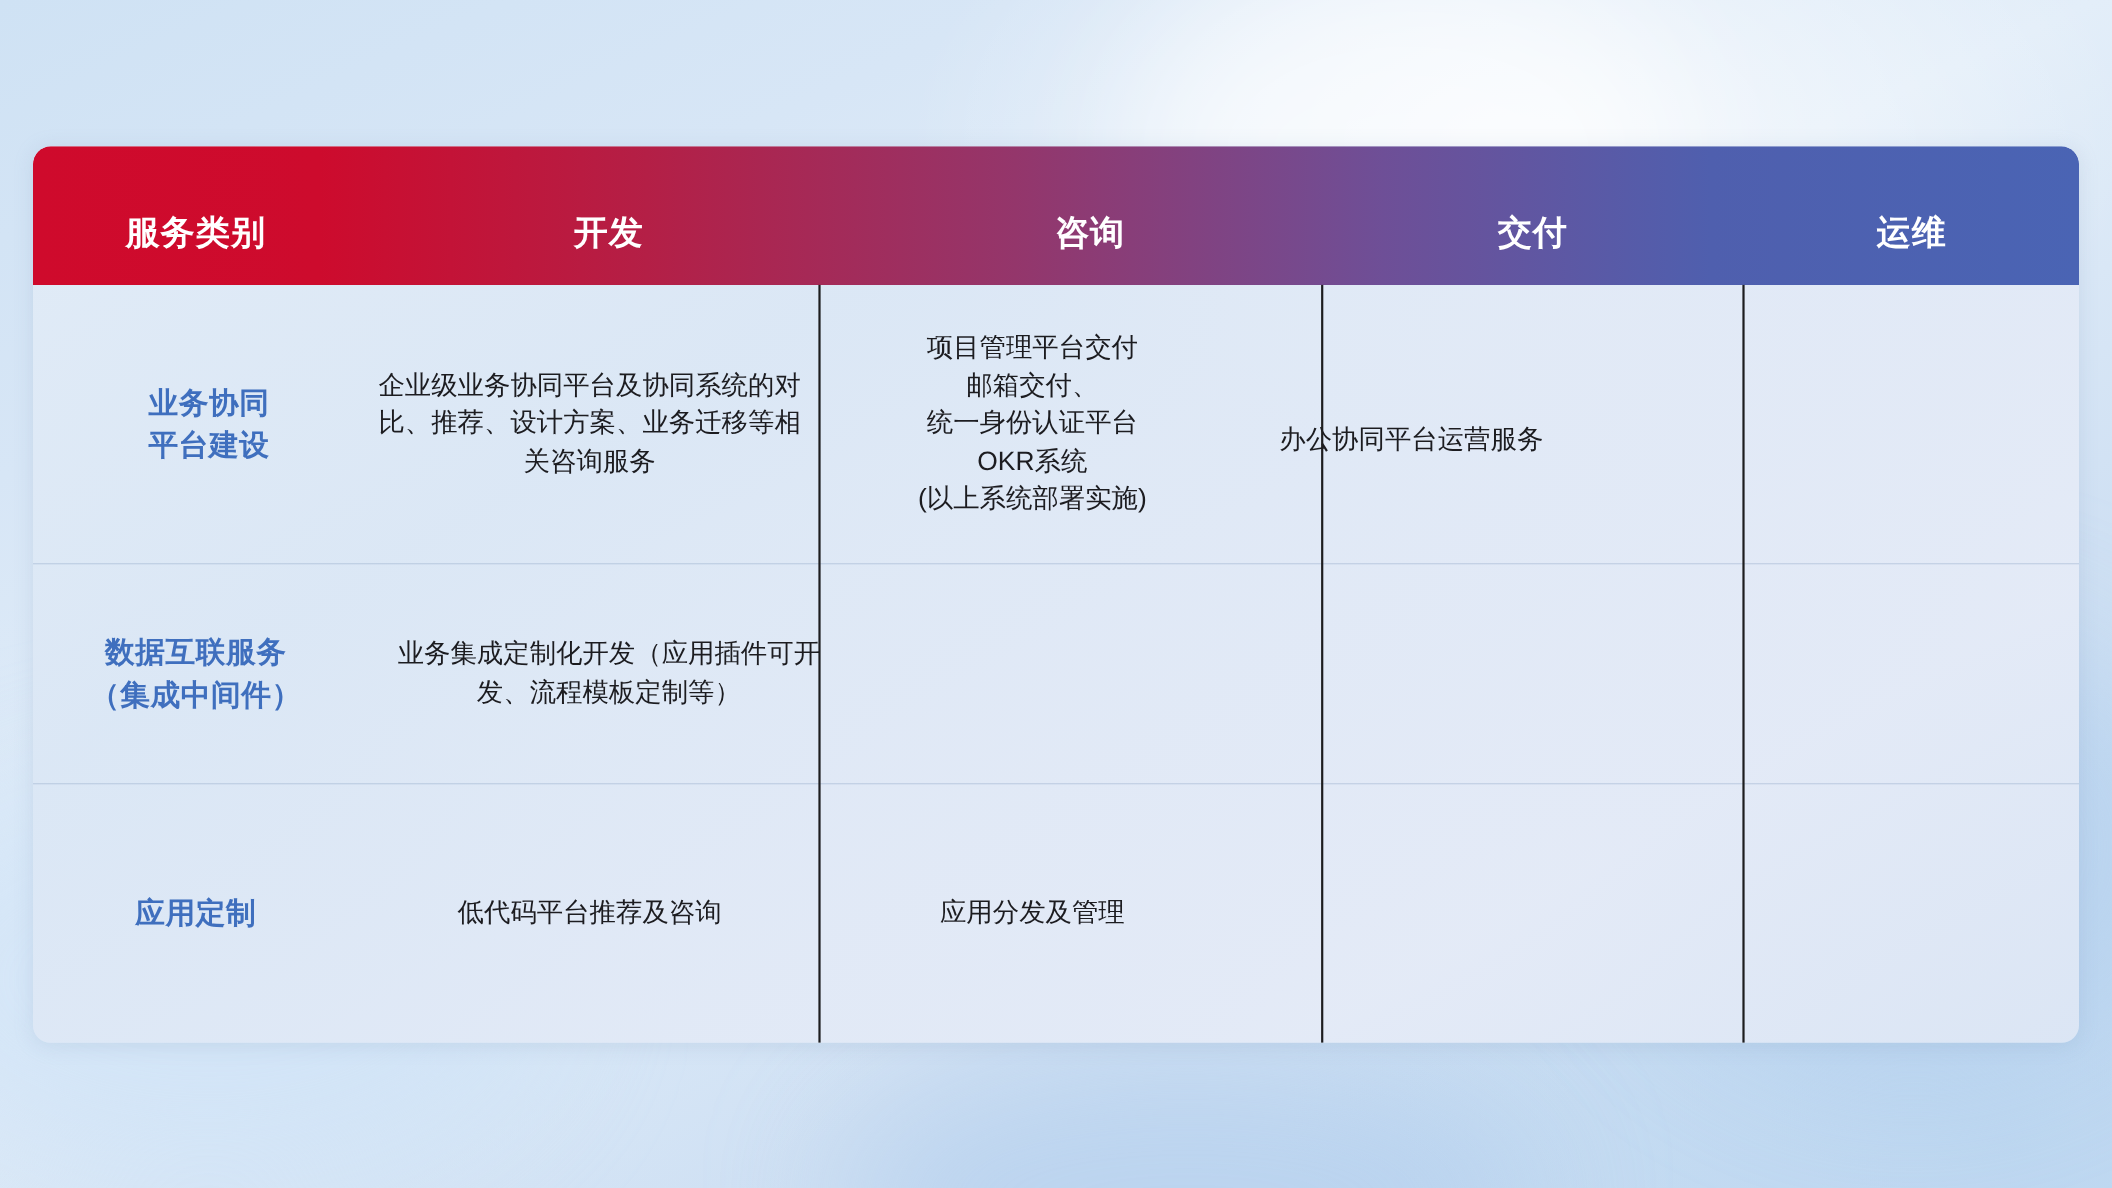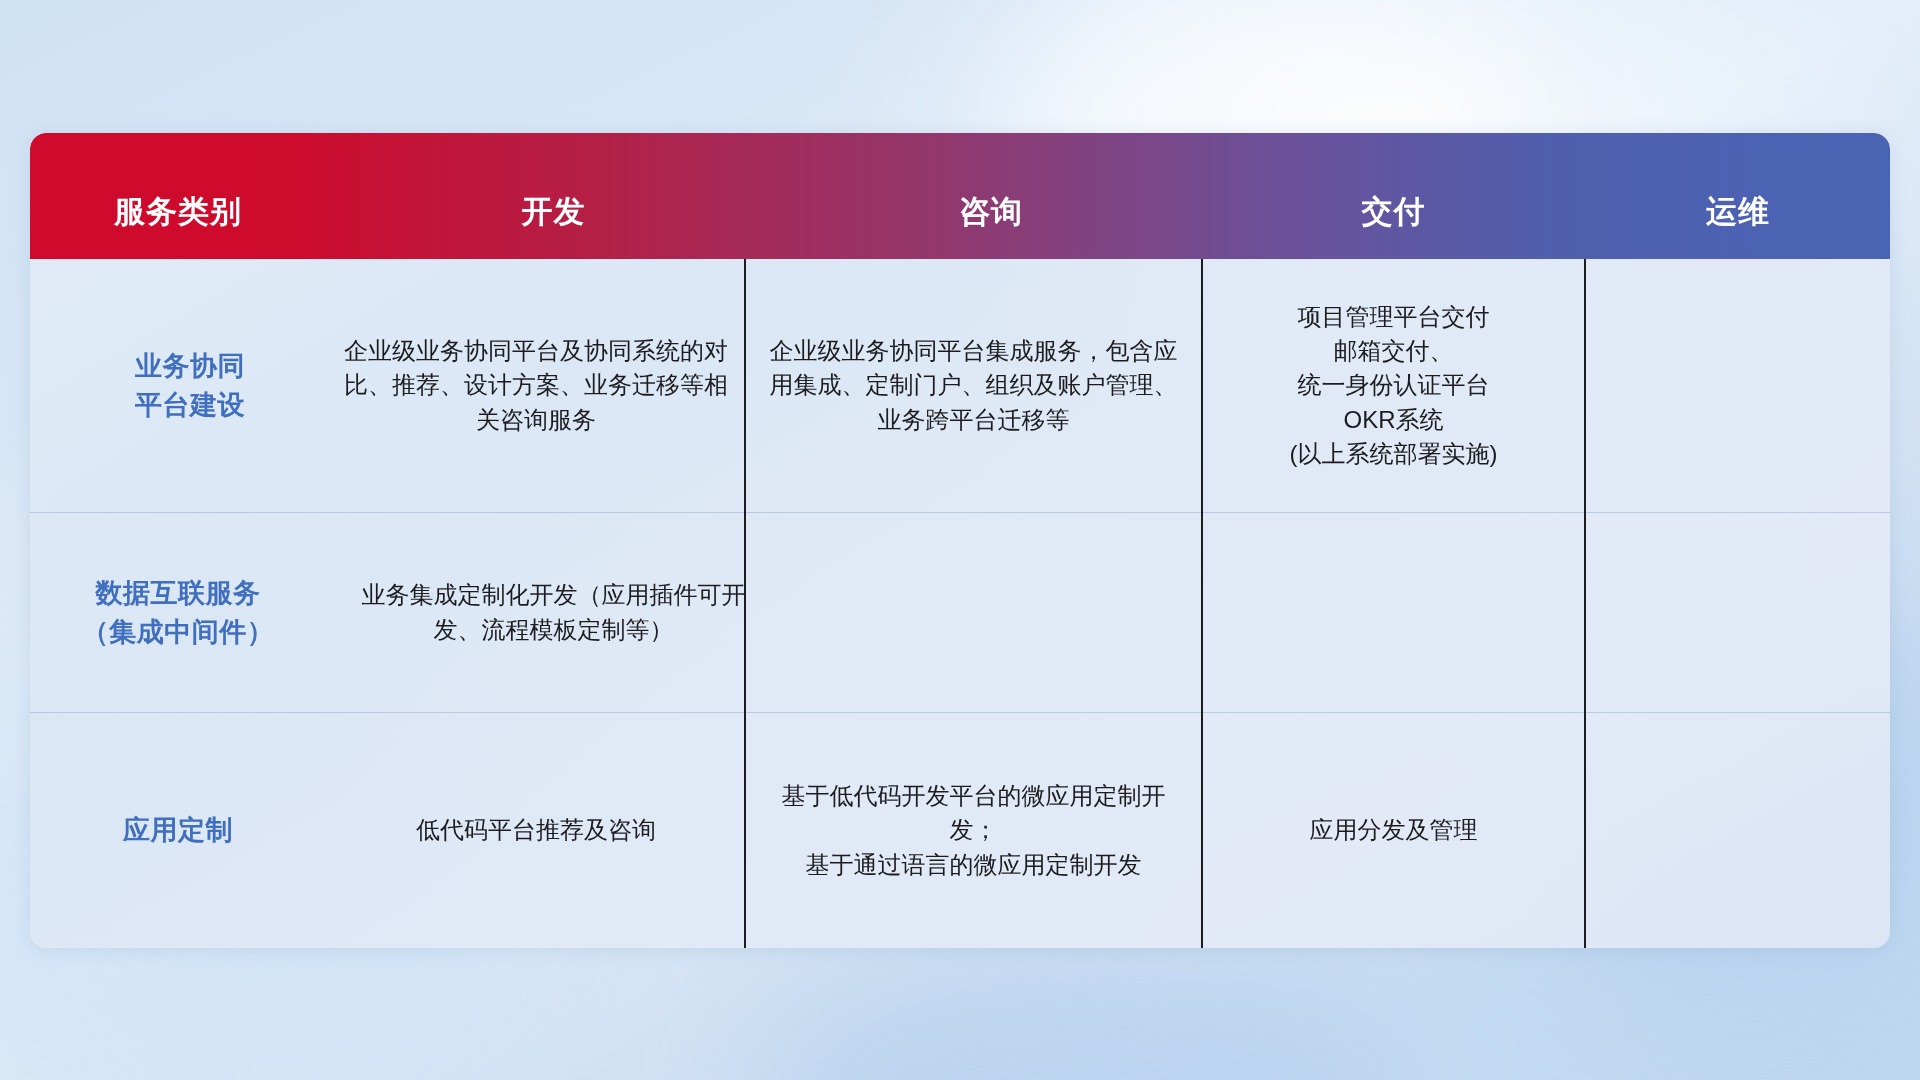--- a/index.html
+++ b/index.html
@@ -152,41 +152,39 @@
     <div class="head-cell c4">交付</div>
     <div class="head-cell c5">运维</div>
   </div>
 
   <div class="body-rows">
 
     <div class="row r1">
       <div class="cell c1 cell-label" style="white-space: pre-line; padding-left: 38px;">业务协同
 平台建设</div>
       <div class="cell c2 cell-text">企业级业务协同平台及协同系统的对比、推荐、设计方案、业务迁移等相关咨询服务</div>
-      <div class="cell c3 cell-text">企业级业务协同平台集成服务，包含应用集成、定制门户、组织及账户管理、业务跨平台迁移等</div>
       <div class="cell c4 cell-text" style="white-space: pre-line;">项目管理平台交付
 邮箱交付、
 统一身份认证平台
 OKR系统
 (以上系统部署实施)</div>
+      <div class="cell c5 cell-text">办公协同平台运营服务</div>
     </div>
 
     <div class="row r2">
       <div class="cell c1 cell-label" style="white-space: pre-line;">数据互联服务
 （集成中间件）</div>
       <div class="cell c3 cell-text">业务集成定制化开发（应用插件可开发、流程模板定制等）</div>
       <div class="cell c4 cell-text"></div>
       <div class="cell c5 cell-text"></div>
     </div>
 
     <div class="row r3">
       <div class="cell c1 cell-label">应用定制</div>
       <div class="cell c2 cell-text">低代码平台推荐及咨询</div>
-      <div class="cell c3 cell-text" style="white-space: pre-line;">基于低代码开发平台的微应用定制开发；
-基于通过语言的微应用定制开发</div>
       <div class="cell c4 cell-text">应用分发及管理</div>
       <div class="cell c5 cell-text"></div>
     </div>
 
     <div class="vline v1" style="height: 689px;"></div>
     <div class="vline v2" style="height: 689px;"></div>
     <div class="vline v3" style="height: 689px;"></div>
 
   </div>
 </div>

